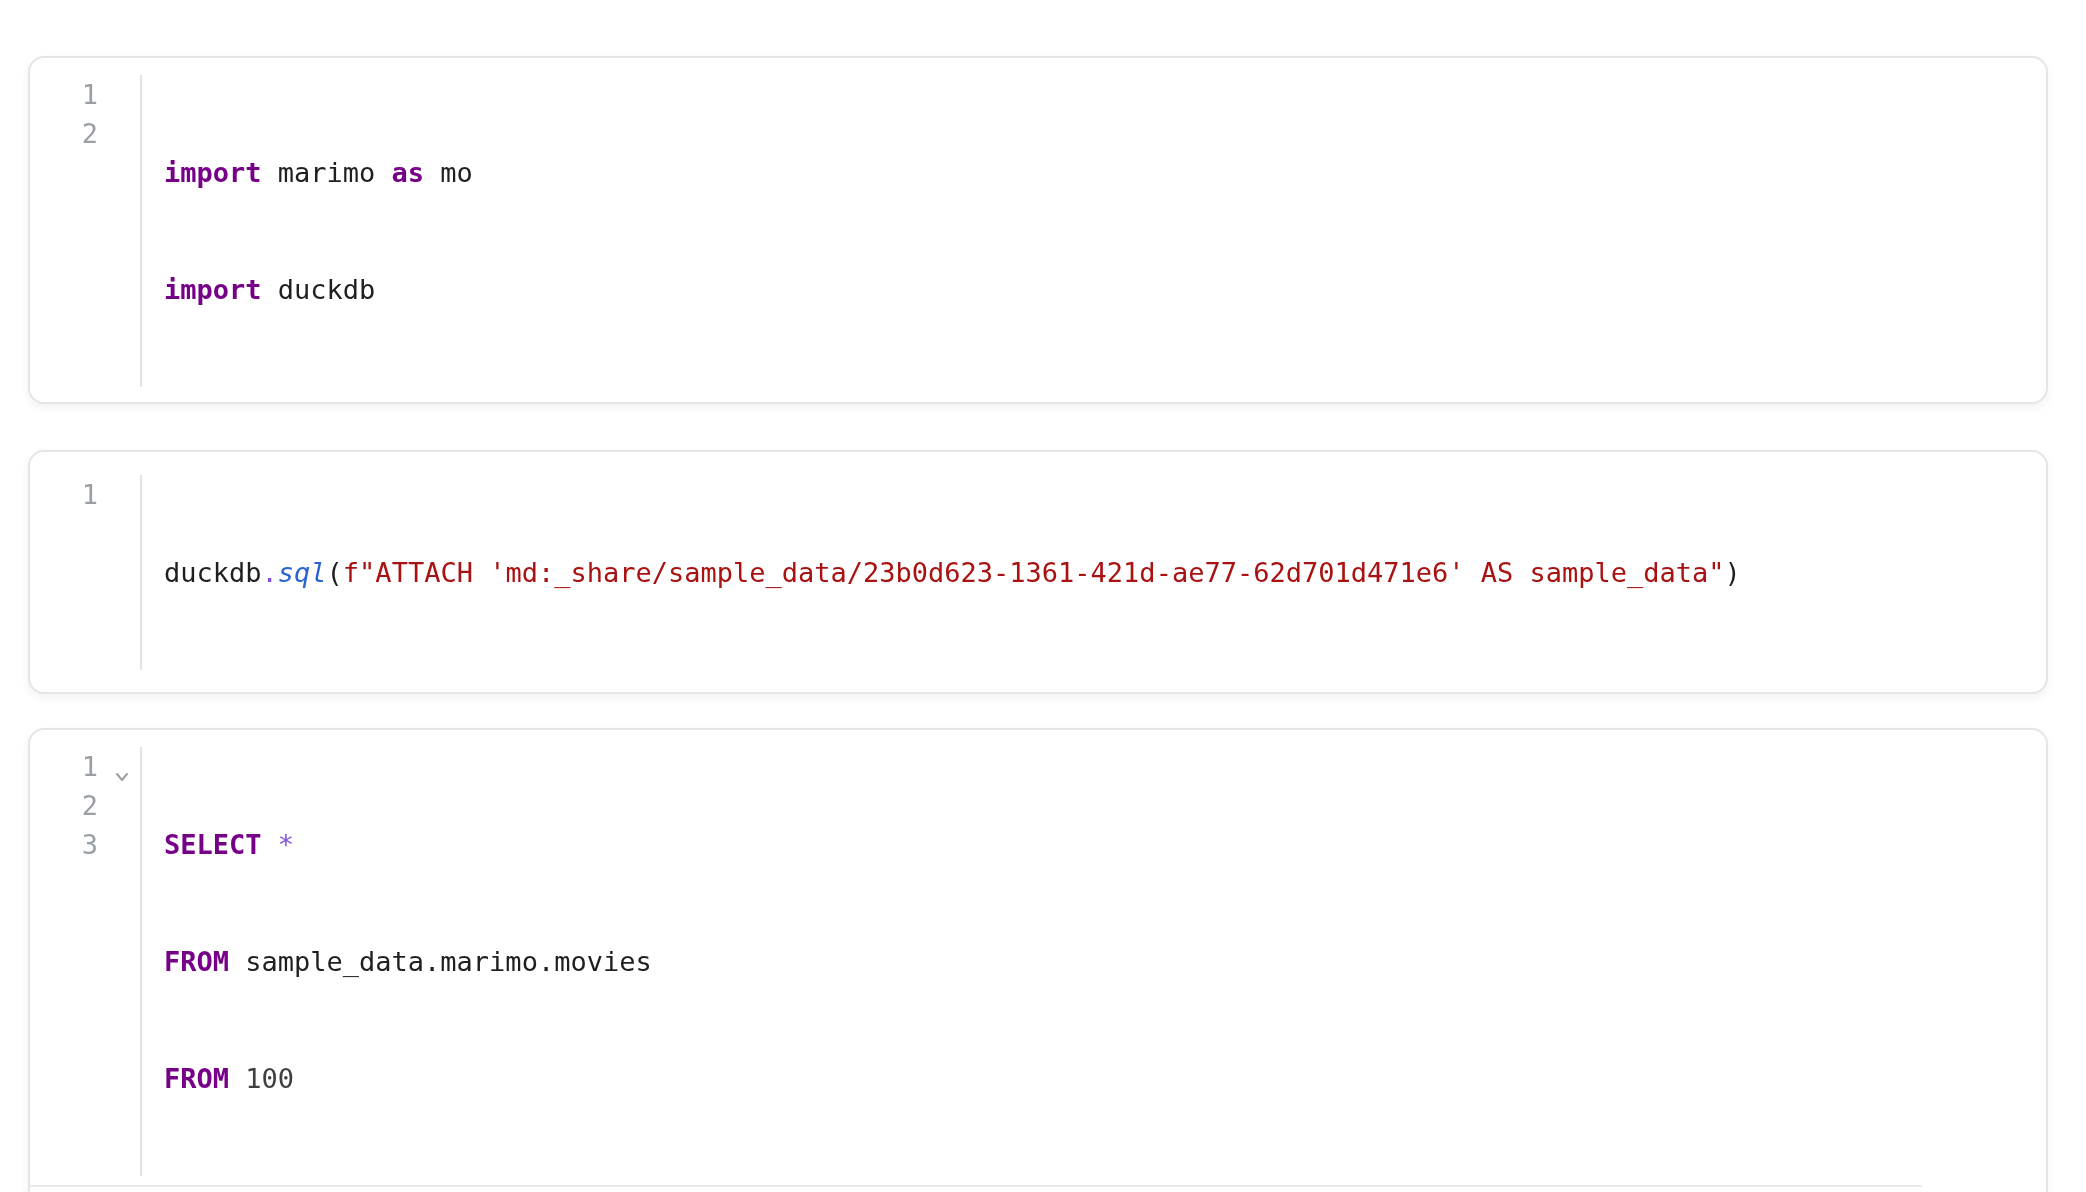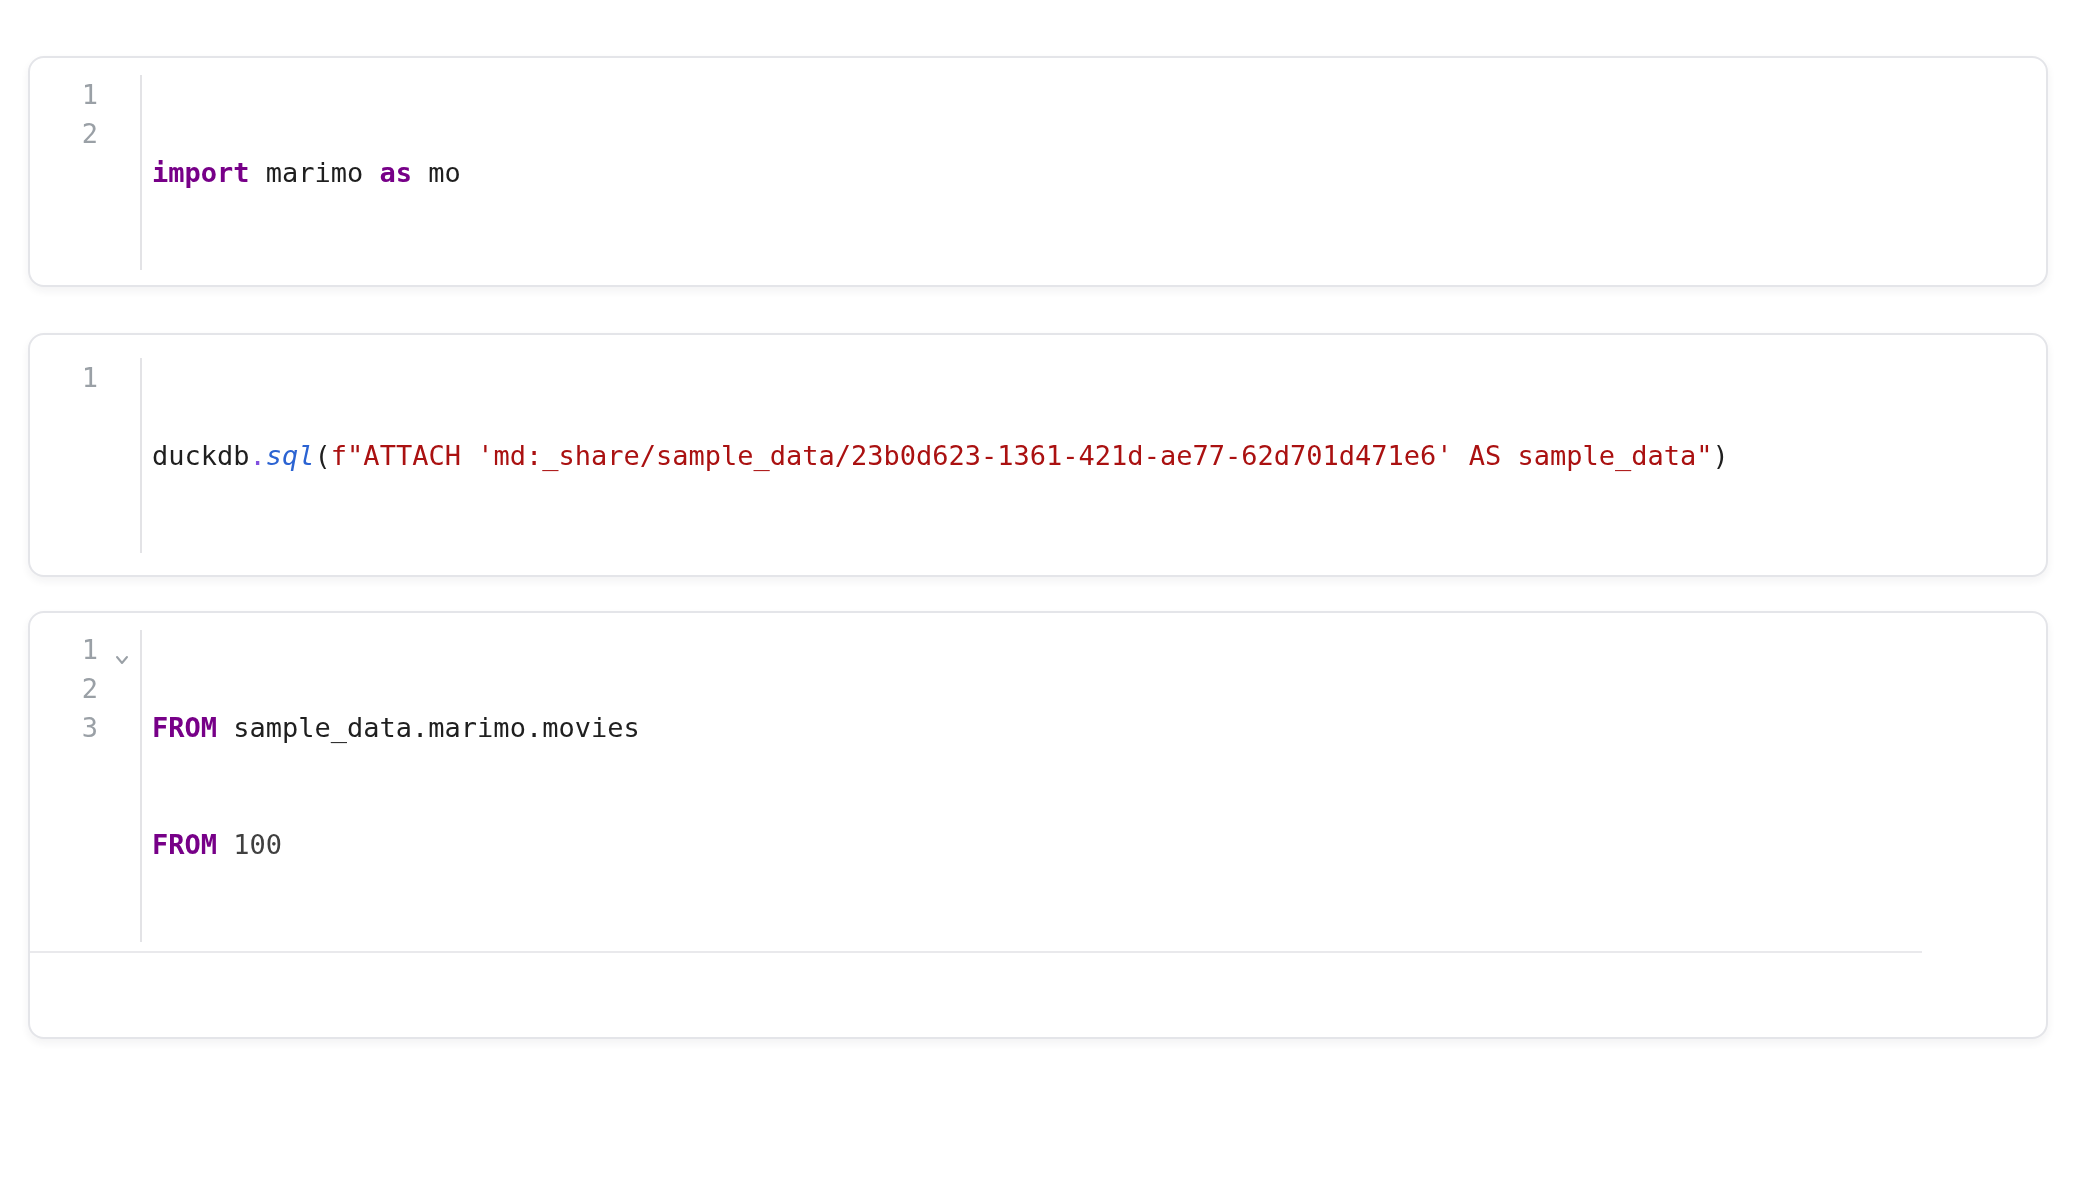--- a/index.html
+++ b/index.html
@@ -19,21 +19,21 @@
   }
   #cell-imports { margin-top:56px; padding:17px 0 15px; }
   #cell-attach  { margin-top:46px; padding:23px 0 22px; }
   #cell-sql     { margin-top:34px; padding:17px 0 26px; }
 
   
   .editor { display:flex; font-family:"DejaVu Sans Mono", monospace; font-size:27px; line-height:39px; }
   .gutter { flex:none; width:112px; color:#9aa0a6; border-right:2px solid #e3e3e6; }
   .gutter .ln { position:relative; text-align:right; padding-right:42px; }
   .fold-icon { position:absolute; right:10px; top:9px; color:#9aa0a6; }
-  .code { flex:1; padding-left:10px; white-space:pre; overflow:hidden; }
+  .code { flex:1; padding-left:22px; white-space:pre; overflow:hidden; }
   .tk-kw  { color:#770088; font-weight:bold; }
   .tk-str { color:#aa1111; }
   .tk-num { color:#404040; }
   .tk-fn  { color:#2b63d2;font-style:italic; }
   .tk-op  { color:#8250df; }
   .tk-dot { color:#8250df; }
   .tk-pl  { color:#1f1f1f; }
 
   
   .editor-divider { height:2px; background:#e9e9ec; width:1892px; margin-top:9px; }
@@ -46,20 +46,21 @@
 <main>
 
   <section class="cell" id="cell-imports">
     <div class="editor">
       <div class="gutter">
         <div class="ln">1</div>
         <div class="ln">2</div>
       </div>
       <div class="code">
         <div class="cm-line"><span class="tk-kw">import</span><span class="tk-pl"> marimo </span><span class="tk-kw">as</span><span class="tk-pl"> mo</span></div>
+        <div class="cm-line"><span class="tk-kw">import</span><span class="tk-pl"> duckdb</span></div>
       </div>
     </div>
   </section>
 
   <section class="cell" id="cell-attach">
     <div class="editor">
       <div class="gutter">
         <div class="ln">1</div>
       </div>
       <div class="code">
@@ -71,20 +72,21 @@
   <section class="cell" id="cell-sql">
     <div class="editor">
       <div class="gutter">
         <div class="ln"><span>1</span><span class="fold-icon"><svg width="16" height="16" viewBox="0 0 16 16">
                 <polyline points="3,5 8,11 13,5" fill="none" stroke="currentColor" stroke-width="2" stroke-linecap="round" stroke-linejoin="round"></polyline>
               </svg></span></div>
         <div class="ln">2</div>
         <div class="ln">3</div>
       </div>
       <div class="code">
+        <div class="cm-line"><span class="tk-kw">SELECT</span><span class="tk-pl"> </span><span class="tk-op">*</span></div>
         <div class="cm-line"><span class="tk-kw">FROM</span><span class="tk-pl"> sample_data.marimo.movies</span></div>
         <div class="cm-line"><span class="tk-kw">FROM</span><span class="tk-pl"> </span><span class="tk-num">100</span></div>
       </div>
     </div>
 
     <div class="editor-divider"></div>
 
     <div class="sql-toolbar">
 
       <span class="spacer"></span>

